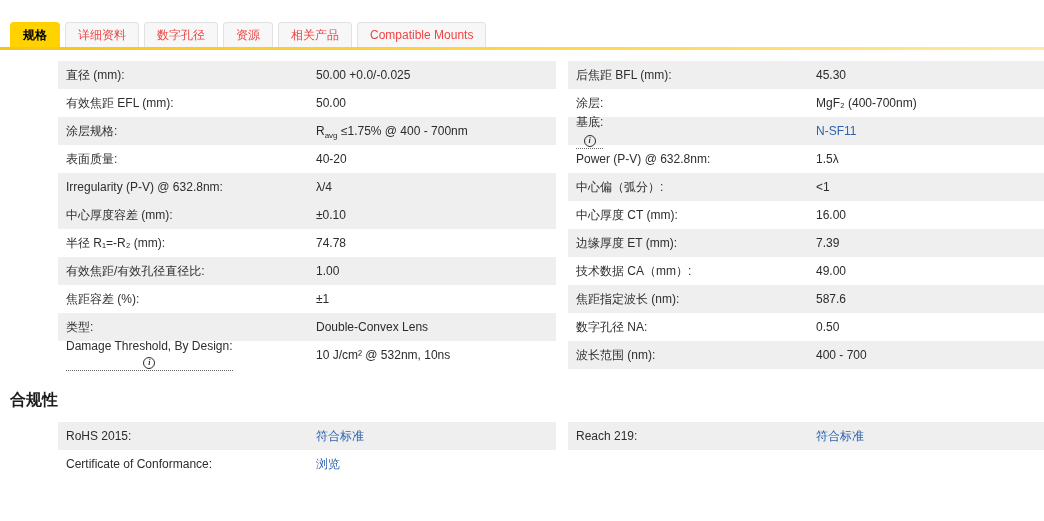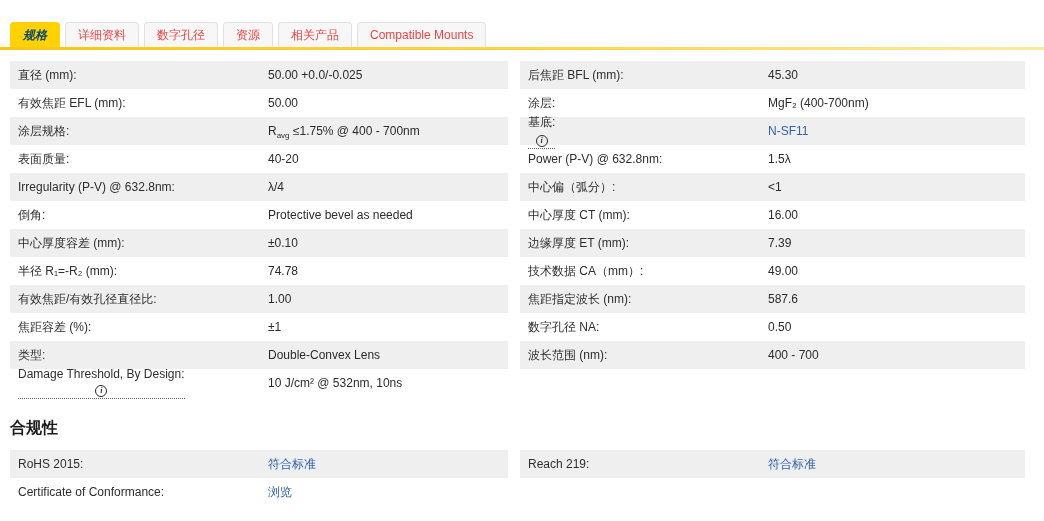--- a/index.html
+++ b/index.html
@@ -15,28 +15,28 @@
     display:flex;align-items:flex-end;gap:5px;
     padding-left:10px;margin-top:22px;height:25px;
   }
   .tab{
     box-sizing:border-box;height:25px;display:flex;align-items:center;
     padding:0 12px;font-size:12px;color:#ef4444;background:#f7f7f7;
     border:1px solid #e2e2e2;border-bottom:none;
     border-radius:4px 4px 0 0;cursor:pointer;white-space:nowrap;
   }
   .tab.active{
-    background:#ffd200;border-color:#ffd200;color:#0c4a6e;font-weight:bold;font-style:italic;
+    background:#ffd200;border-color:#ffd200;color:#000000;font-weight:bold;
   }
   .tab-underline{
     height:3px;width:1044px;
     background:linear-gradient(90deg,#f7c614 0%,#ffd84d 55%,#ffe9a0 100%);
   }
   
-  .spec-tables{display:flex;gap:12px;padding-left:10px;margin-top:11px;}
+  .spec-tables{display:flex;gap:12px;padding-left:10px;margin-top:11px;margin-left:48px;}
   .spec-table{width:498px;flex:none;}
   .spec-table.right{width:505px;}
   .spec-row{
     box-sizing:border-box;display:flex;align-items:center;
     height:28px;padding:0 8px;font-size:12px;
   }
   .spec-row.stripe{background:#efefef;}
   .spec-label{width:250px;flex:none;color:#2e2e2e;}
   .spec-table.right .spec-label{width:240px;}
   .spec-value{flex:1;color:#2b2b2b;}
@@ -86,24 +86,20 @@
           <span class="spec-label">涂层规格:</span>
           <span class="spec-value">R<sub>avg</sub> ≤1.75% @ 400 - 700nm</span>
         </div>
         <div class="spec-row">
           <span class="spec-label">表面质量:</span>
           <span class="spec-value">40-20</span>
         </div>
         <div class="spec-row stripe">
           <span class="spec-label">Irregularity (P-V) @ 632.8nm:</span>
           <span class="spec-value">λ/4</span>
-        </div>
-        <div class="spec-row">
-          <span class="spec-label">倒角:</span>
-          <span class="spec-value">Protective bevel as needed</span>
         </div>
         <div class="spec-row stripe">
           <span class="spec-label">中心厚度容差 (mm):</span>
           <span class="spec-value">±0.10</span>
         </div>
         <div class="spec-row">
           <span class="spec-label">半径 R₁=-R₂ (mm):</span>
           <span class="spec-value">74.78</span>
         </div>
         <div class="spec-row stripe">

